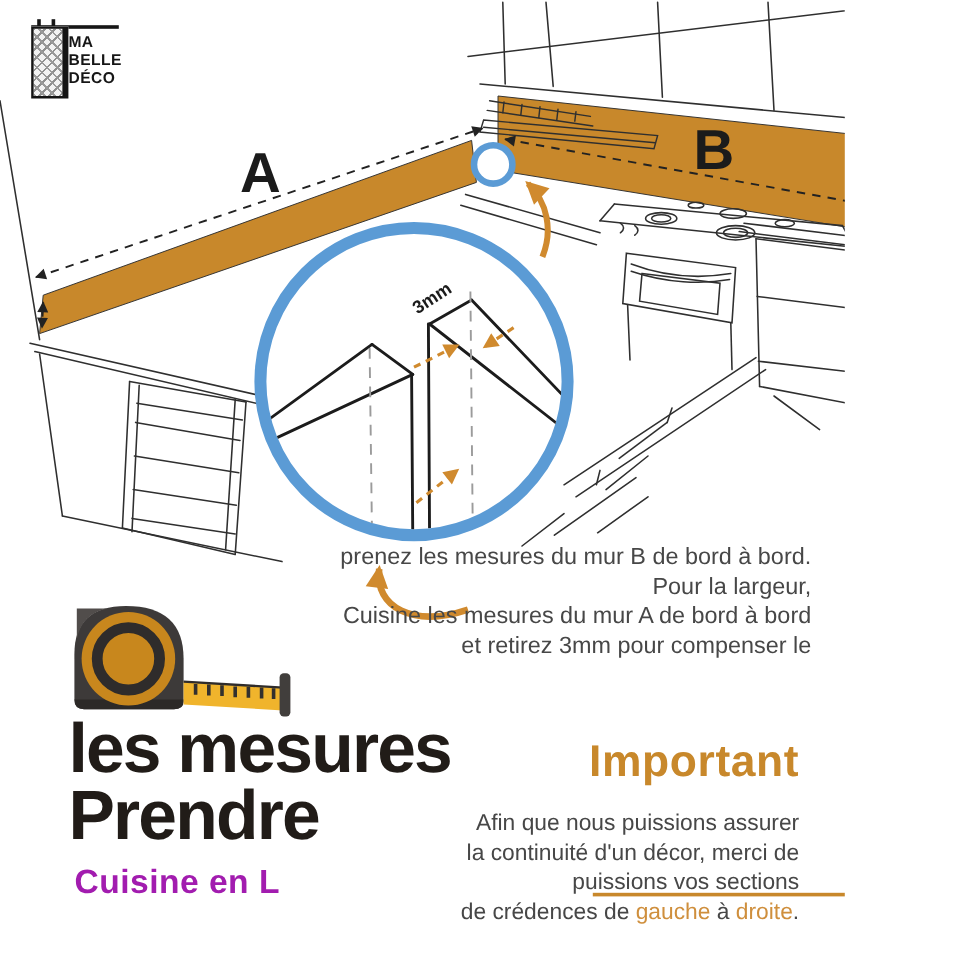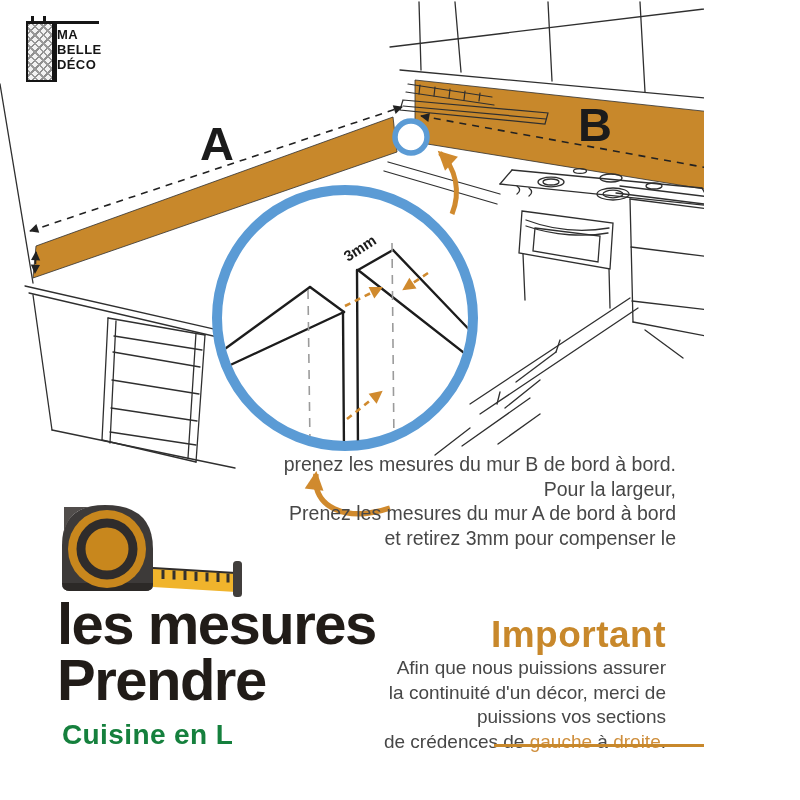--- a/index.html
+++ b/index.html
@@ -18,24 +18,24 @@
   
   svg.kitchen{position:absolute;left:0;top:0;}
   
   .note{position:absolute;right:28px;top:452px;width:470px;text-align:right;
         font-size:19.5px;line-height:24.5px;color:#474747;}
   
   .tape-icon{position:absolute;left:60px;top:503px;}
   .main-title{position:absolute;left:57px;top:596px;font-size:58px;font-weight:800;
               letter-spacing:-1.5px;line-height:56px;color:#211c18;}
   .subtitle{position:absolute;left:62px;top:719px;font-size:28px;font-weight:bold;
-            color:#15803d;letter-spacing:.4px;}
+            color:#a21caf;letter-spacing:.4px;}
   
   .important{position:absolute;right:38px;top:614px;width:430px;text-align:right;}
-  .important h2{margin:0 0 0 0;font-size:37px;font-weight:800;color:#c8882b;letter-spacing:.5px;}
+  .important h2{margin:0 0 19px 0;font-size:37px;font-weight:800;color:#c8882b;letter-spacing:.5px;}
   .important p{margin:0;font-size:19px;line-height:24.5px;color:#474747;}
   .accent{color:#cf8f3d;}
   .important-rule{position:absolute;left:494px;top:744px;width:306px;height:3px;background:#c8882b;}
 </style>
 </head>
 <body>
 
 <div class="canvas">
 
   <div class="logo-line"></div>
@@ -196,21 +196,21 @@
       </g>
       <text x="348" y="262" font-size="15" font-weight="800" fill="#1b1b1b" transform="rotate(-33 348 262)">3mm</text>
     </g>
 
     <path d="M390,508 C345,523 312,507 316,474" stroke="#d08a2e" stroke-width="5.5" fill="none" marker-end="url(#mO2)"></path>
   </svg>
 
   <div class="note">
     <div>prenez les mesures du mur B de bord à bord.</div>
     <div>Pour la largeur,</div>
-    <div>Prenez les mesures du mur A de bord à bord</div>
+    <div>Cuisine les mesures du mur A de bord à bord</div>
     <div>et retirez 3mm pour compenser le</div>
   </div>
 
   <svg class="tape-icon" width="190" height="95" viewBox="0 0 190 95">
     <path d="M2,42 Q2,2 45,2 Q93,2 93,46 L93,80 Q93,88 85,88 L10,88 Q2,88 2,80 Z" fill="#3d3a39"></path>
     <path d="M2,80 L93,80 L93,82 Q93,88 85,88 L10,88 Q2,88 2,80 Z" fill="#2c2927"></path>
     <path d="M4,30 Q8,8 30,4 L4,4 Z" fill="#514d4b"></path>
     <circle cx="47" cy="46" r="39" fill="#c8871d"></circle>
     <circle cx="47" cy="46" r="26" fill="none" stroke="#2f2c2b" stroke-width="9"></circle>
     <path d="M93,65 L176,70 L176,89 L93,84 Z" fill="#f0b42c"></path>

